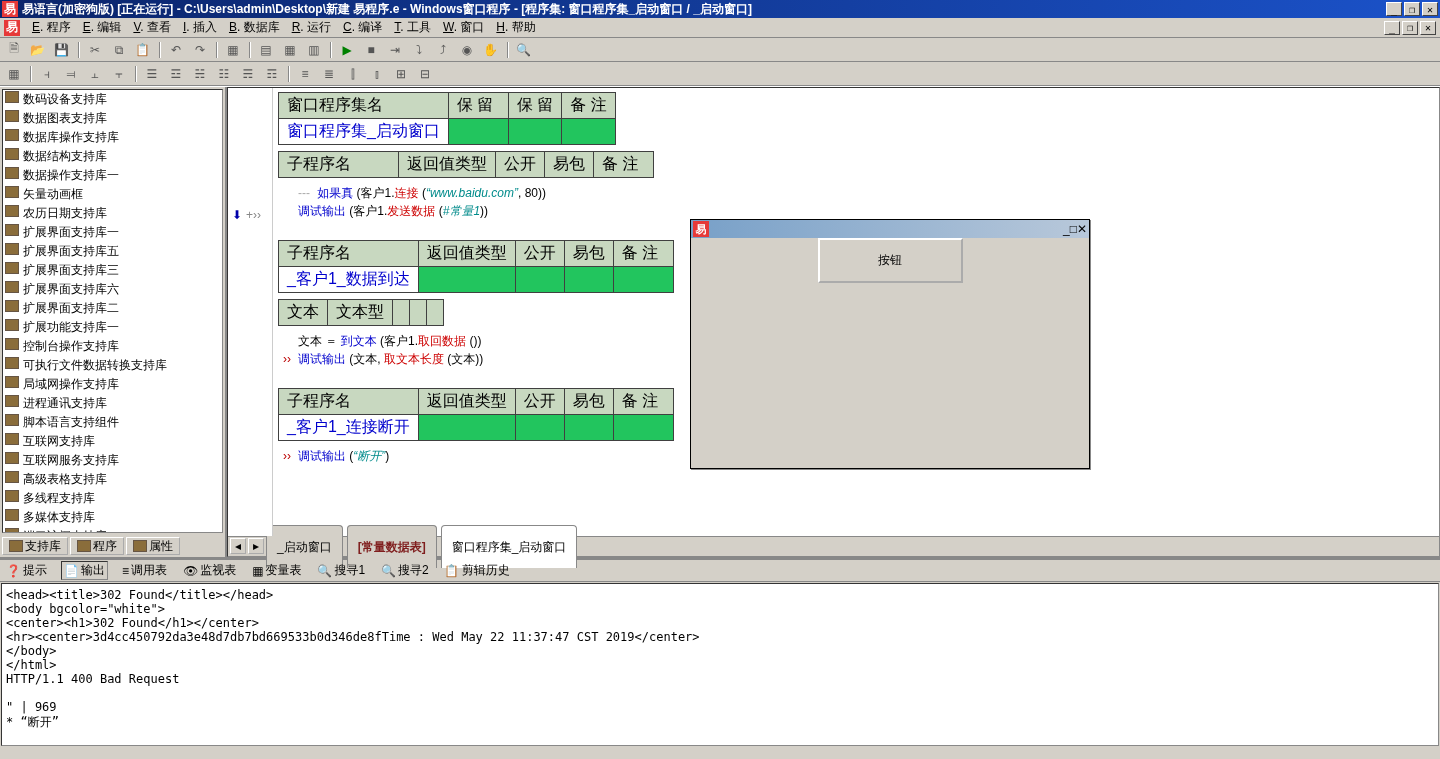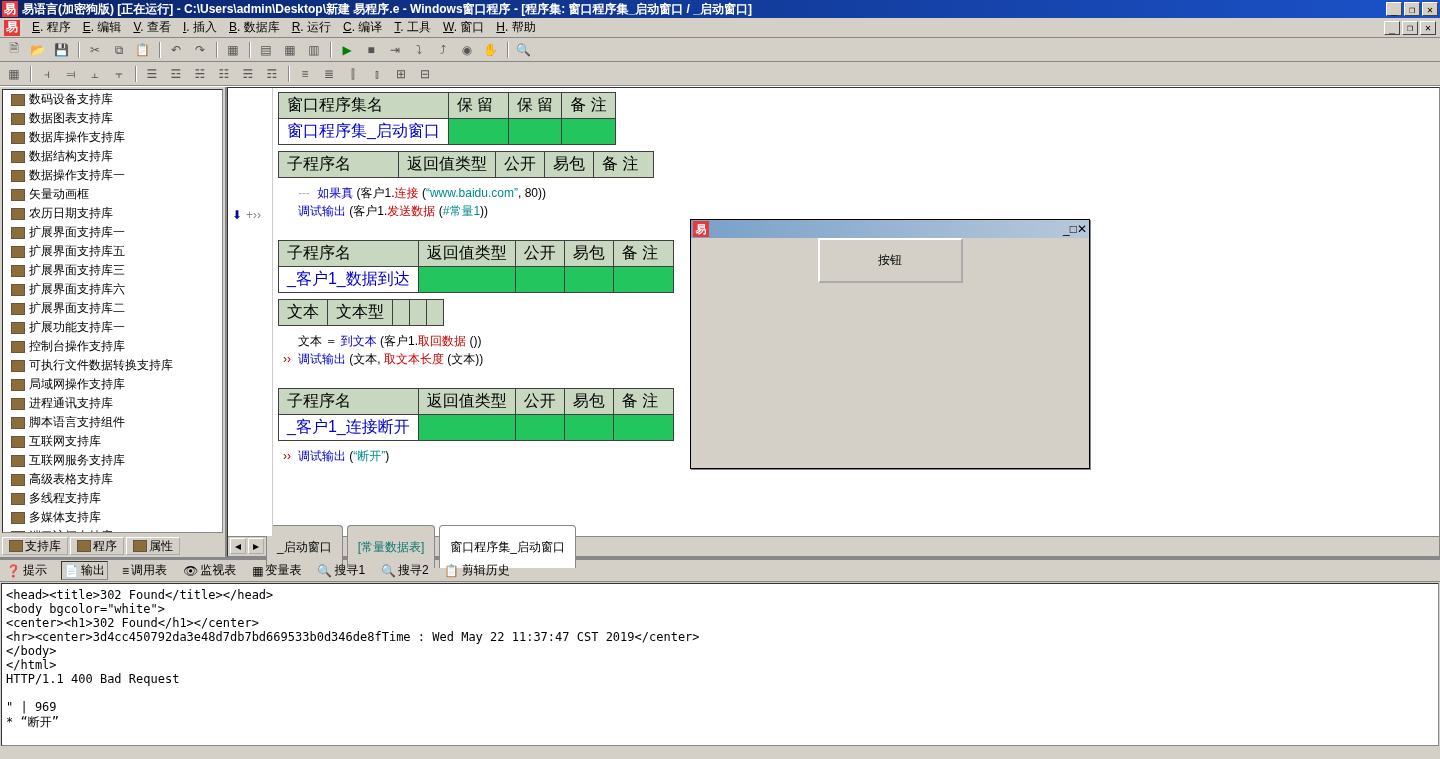--- a/index.html
+++ b/index.html
@@ -27,21 +27,21 @@
 
 
 .main { display: flex; height: 471px; border-top: 1px solid #fff; }
 
 
 .left-panel { width: 227px; background: #d4d0c8; border-right: 2px solid #888; display: flex; flex-direction: column; }
 .lib-list { flex: 1; background: #fff; border: 1px inset #888; margin: 2px; overflow-y: scroll; overflow-x: hidden; }
 .lib-list::-webkit-scrollbar { width: 16px; }
 .lib-list::-webkit-scrollbar-track { background: #d4d0c8; border: 1px solid #888; }
 .lib-list::-webkit-scrollbar-thumb { background: #d4d0c8; border: 1px outset #fff; }
-.lib-item { padding: 1px 8px; display: flex; align-items: center; white-space: nowrap; }
+.lib-item { padding: 1px 2px; display: flex; white-space: nowrap; }
 .lib-item .licon { width: 14px; height: 12px; display: inline-block; margin-right: 4px; background: #8a6d3b; border: 1px solid #654; }
 .left-tabs { display: flex; height: 22px; gap: 2px; padding: 2px; }
 .left-tab { border: 1px outset #fff; background: #d4d0c8; padding: 2px 6px; display: flex; align-items: center; gap: 2px; }
 .left-tab-icon { width: 14px; height: 12px; background: #8a6d3b; display: inline-block; border: 1px solid #654; }
 
 
 .editor-area { flex: 1; display: flex; flex-direction: column; background: #fff; border: 1px inset #888; }
 .editor-body { flex: 1; overflow: auto; position: relative; }
 .editor-body::-webkit-scrollbar { width: 16px; height: 16px; }
 .editor-body::-webkit-scrollbar-track { background: #d4d0c8; border: 1px solid #888; }
@@ -50,26 +50,26 @@
 .gutter .mark { position: absolute; left: 4px; font-size: 12px; color: #888; }
 .code-content { padding: 4px 4px 4px 50px; }
 .code-content table.tbl { border-collapse: collapse; margin-bottom: 6px; }
 .code-content table.tbl td { border: 1px solid #404040; padding: 2px 8px; background: #e8e8e8; font-size: 16px; white-space: nowrap; }
 .code-content table.tbl tr:first-child td { background: #c8d8c0; }
 .code-content table.tbl tr:nth-child(2) td:first-child { color: #0000cd; background: #fff; }
 .code-content table.tbl tr:nth-child(2) td { background: #22c55e; }
 .code-line { margin-left: 20px; line-height: 18px; font-family: SimSun, monospace; white-space: nowrap; }
 .c-blue { color: #0000cd; }
 .c-red { color: #cd0000; }
-.c-green { color: #008b8b; }
+.c-green { color: #008b8b; font-style: italic; }
 .c-black { color: #000; }
 .code-arrow { color: #b00; margin-left: -15px; display: inline-block; width: 15px; }
 .editor-tabs { height: 20px; background: #d4d0c8; border-top: 1px solid #888; display: flex; align-items: flex-end; padding-left: 2px; }
 .editor-tab { border: 1px solid #888; border-bottom: none; background: #d4d0c8; padding: 14px 10px; margin-right: 4px; border-radius: 4px 4px 0 0; font-size: 12px; }
-.editor-tab.inactive { color: #0f766e; }
+.editor-tab.inactive { color: #7f1d1d; font-weight: bold; }
 .editor-tab.active { background: #fff; }
 .editor-tab-ctrl { width: 16px; height: 16px; border: 1px outset #fff; margin: 0 2px 2px 0; display: flex; align-items: center; justify-content: center; }
 
 
 .child-win { position: absolute; left: 690px; top: 219px; width: 400px; height: 250px; background: #d4d0c8; border: 1px solid #000; box-shadow: 1px 1px 0 #888; z-index: 10; }
 .child-win .titlebar2 { background: linear-gradient(to right, #78a0c8, #b8c8da); height: 18px; display: flex; align-items: center; padding: 0 2px; }
 .child-win .titlebar2 .icon { width: 16px; height: 16px; background: #e63939; display: inline-flex; align-items: center; justify-content: center; font-weight: bold; font-size: 11px; color: #fff; }
 .child-win .titlebar2 .spacer { flex: 1; }
 .child-win .cw-body { height: calc(100% - 18px); display: flex; align-items: flex-start; justify-content: center; }
 .child-win .cw-btn { width: 145px; height: 45px; background: #d4d0c8; border: 2px outset #fff; font-size: 12px; }

